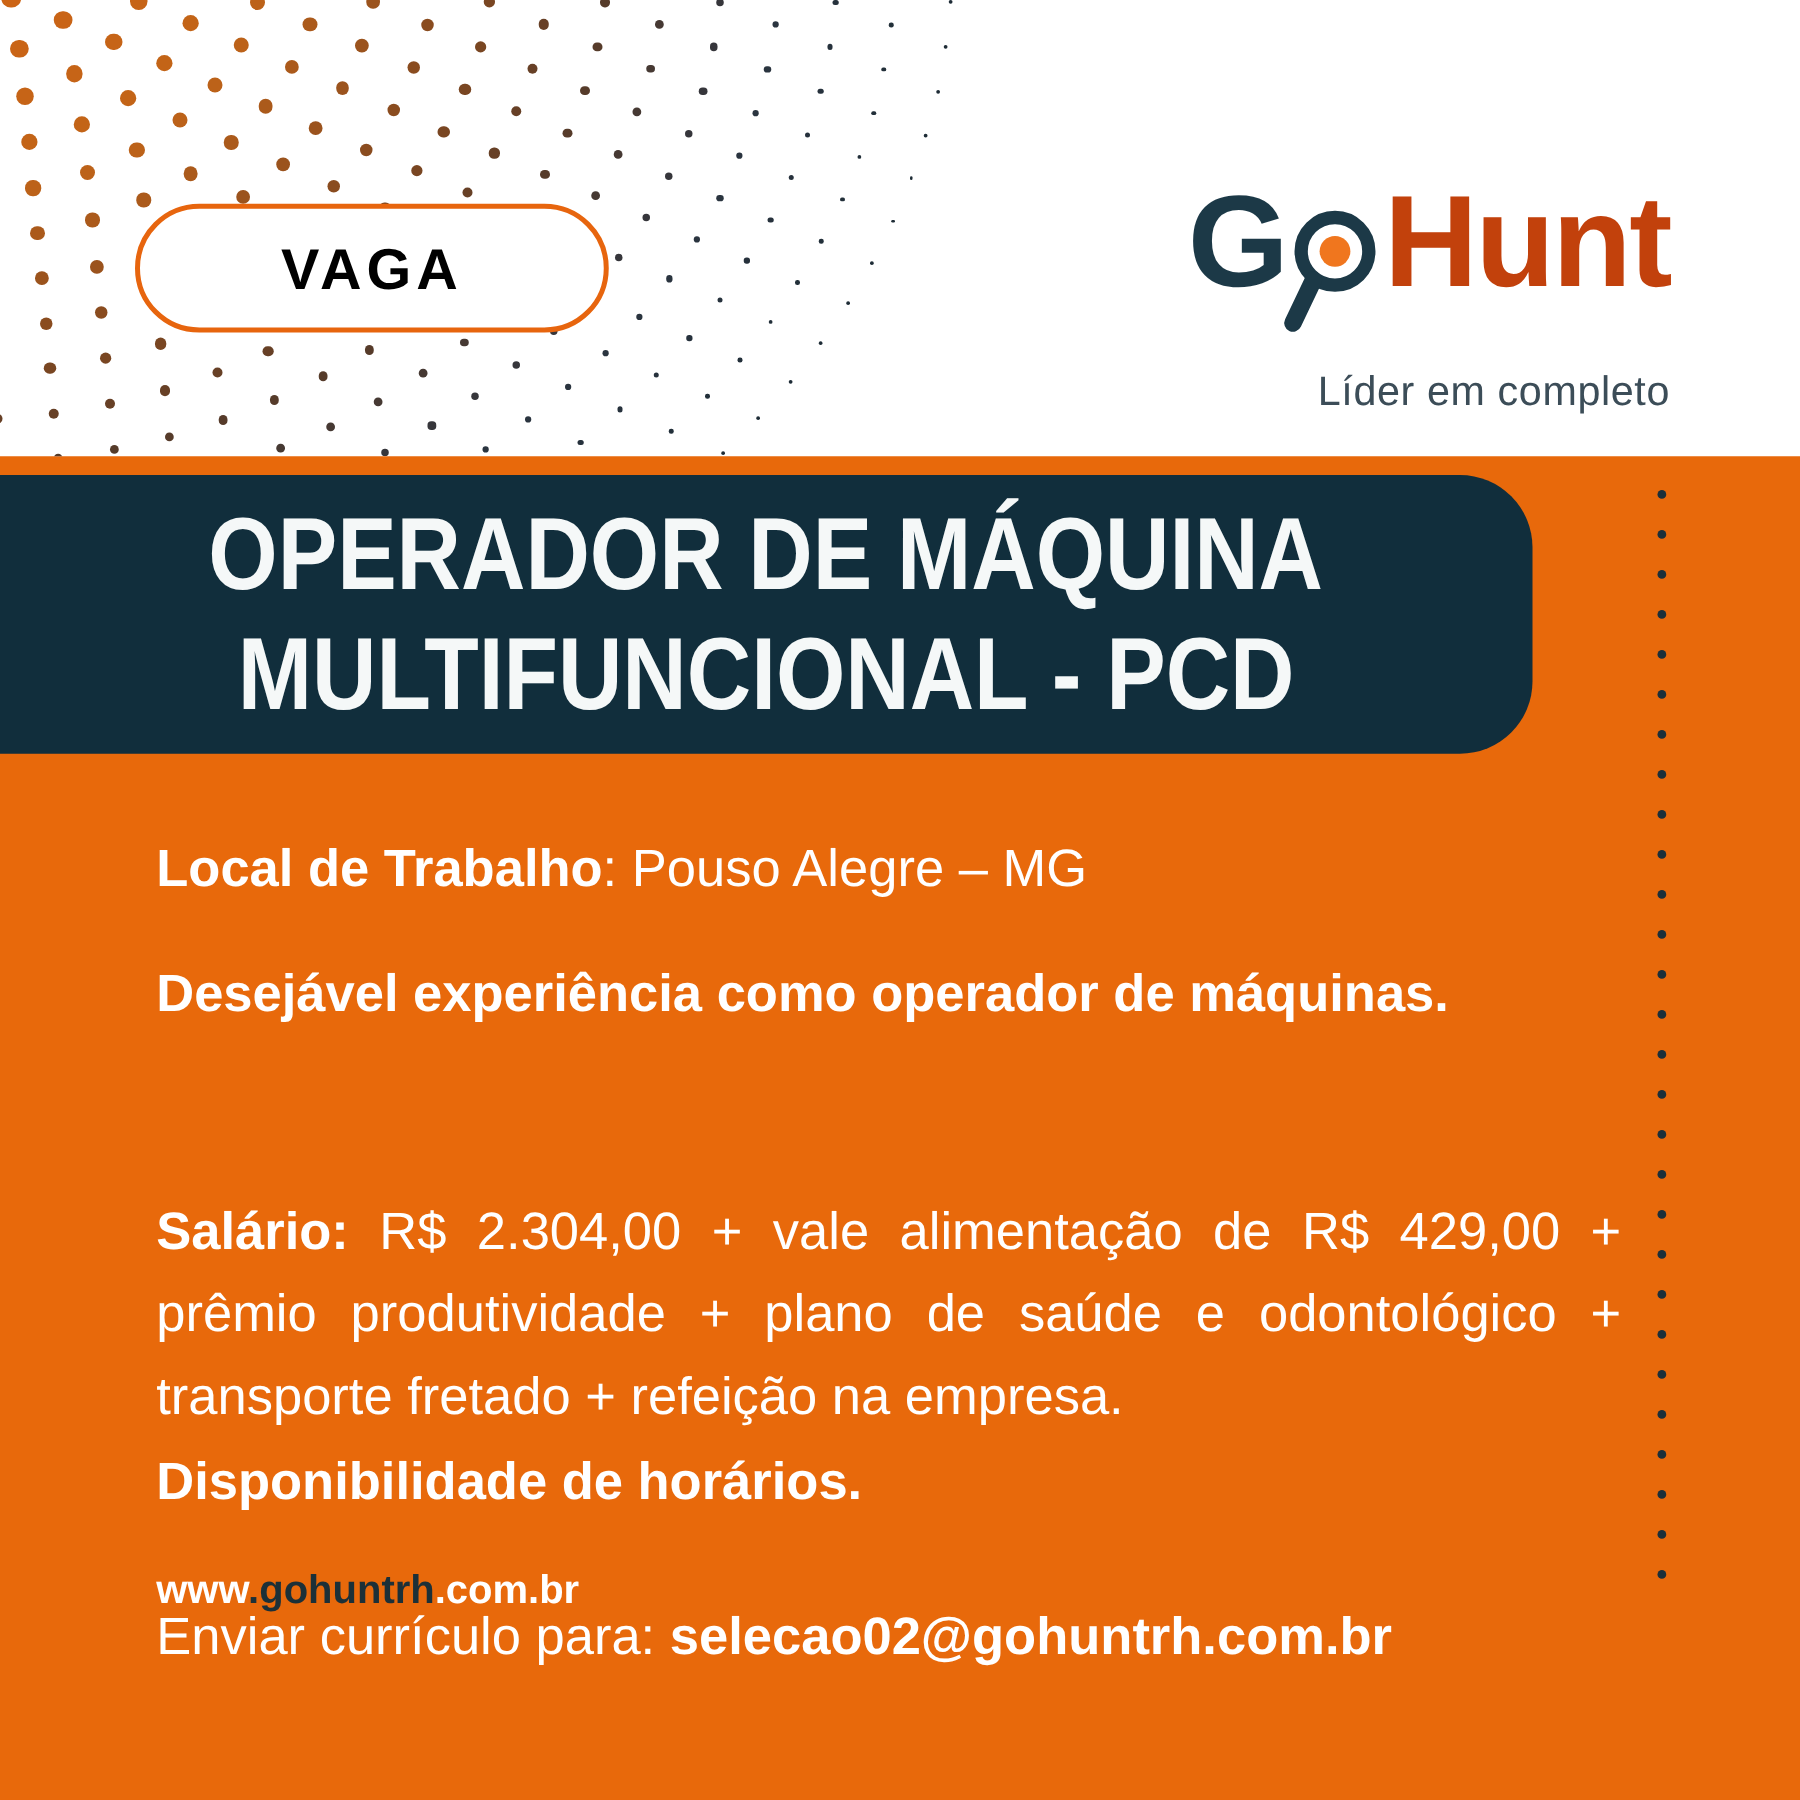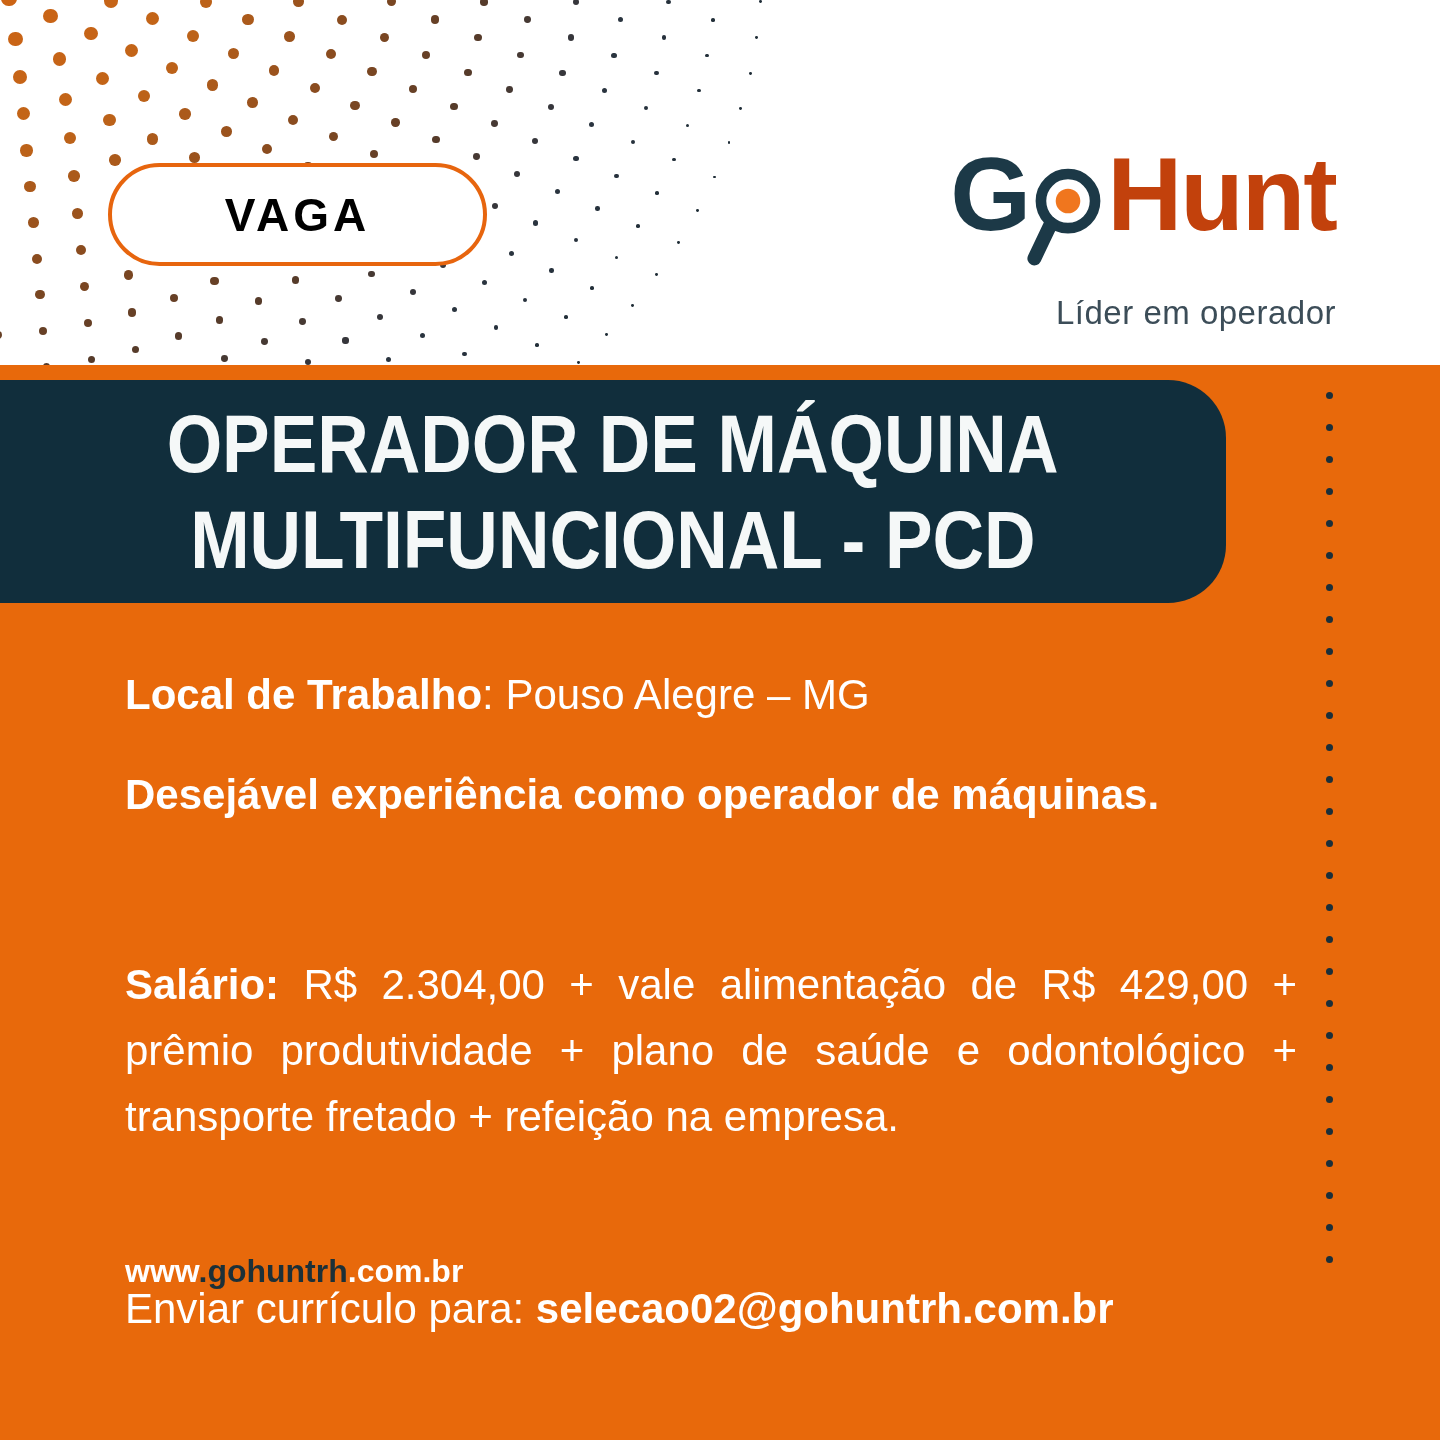--- a/index.html
+++ b/index.html
@@ -248,21 +248,21 @@
     <div class="logo">
       <div class="logo-row">
         <span class="logo-g">G</span>
         <svg class="logo-mag" viewBox="0 0 100 160">
           <circle cx="50" cy="52" r="33" fill="none" stroke="#1C3947" stroke-width="13"></circle>
           <circle cx="50" cy="52" r="15" fill="#F0761E"></circle>
           <line x1="29" y1="80" x2="9" y2="122" stroke="#1C3947" stroke-width="17" stroke-linecap="round"></line>
         </svg>
         <span class="logo-hunt">Hunt</span>
       </div>
-      <div class="logo-tagline">Líder em operador</div>
+      <div class="logo-tagline">Líder em completo</div>
     </div>
   </div>
 
   <div class="title-block">
     <span class="title-line">OPERADOR DE MÁQUINA</span>
     <span class="title-line">MULTIFUNCIONAL - PCD</span>
   </div>
 
   <div class="content">
 
@@ -270,20 +270,21 @@
       <b>Local de Trabalho</b><span>: Pouso Alegre – MG</span>
     </div>
 
     <div class="para p-desejavel">Desejável experiência como operador de máquinas.</div>
 
 
     <div class="para p-salario">
       <b>Salário:</b><span> R$ 2.304,00 + vale alimentação de R$ 429,00 + prêmio produtividade + plano de saúde e odontológico + transporte fretado + refeição na empresa.</span>
     </div>
 
+    <div class="para p-disponibilidade">Disponibilidade de horários.</div>
 
     <div class="para p-enviar">
       <span>Enviar currículo para: </span><b>selecao02@gohuntrh.com.br</b>
     </div>
 
     <div class="para p-site">
       <span class="site-white">www</span><span class="site-navy">.gohuntrh</span><span class="site-white">.com.br</span>
     </div>
 
   </div>

